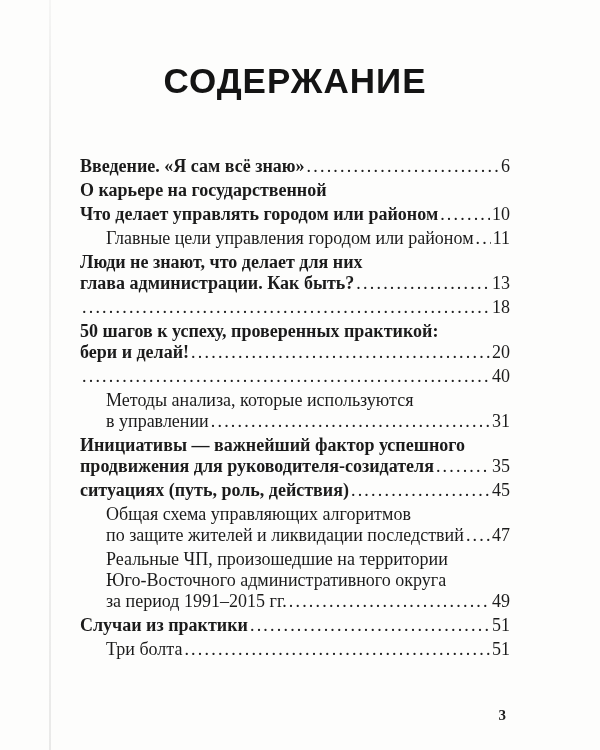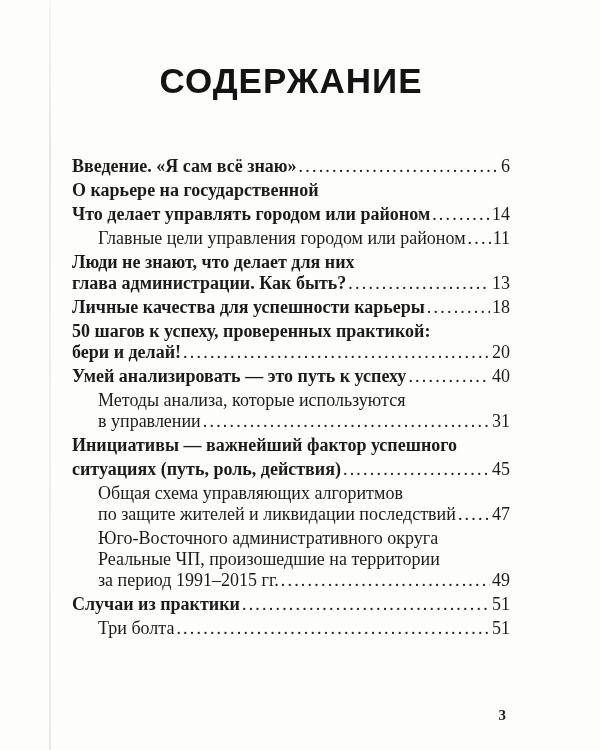--- a/index.html
+++ b/index.html
@@ -22,21 +22,21 @@
     width: 2px;
     height: 750px;
     background: linear-gradient(to bottom,
       rgba(0,0,0,0.03) 0%,
       rgba(0,0,0,0.09) 20%,
       rgba(0,0,0,0.05) 55%,
       rgba(0,0,0,0.08) 100%);
   }
   .content {
     position: absolute;
-    left: 72px;
+    left: 80px;
     right: 90px;
     top: 0;
   }
   h1.toc-title {
     margin: 60px 0 0 0;
     font-family: "Liberation Sans", "DejaVu Sans", sans-serif;
     font-weight: 700;
     font-size: 35px;
     line-height: 42px;
     text-align: center;
@@ -109,21 +109,21 @@
       </div>
       <div class="toc-entry bold">
         <div class="toc-line">
           <span class="toc-label">О карьере на государственной</span>
         </div>
       </div>
       <div class="toc-entry bold">
         <div class="toc-line">
           <span class="toc-label">Что делает управлять городом или районом</span>
           <span class="dots"></span>
-          <span class="toc-page">14</span>
+          <span class="toc-page">10</span>
         </div>
       </div>
       <div class="toc-entry indent">
         <div class="toc-line">
           <span class="toc-label">Главные цели управления городом или районом</span>
           <span class="dots"></span>
           <span class="toc-page">11</span>
         </div>
       </div>
       <div class="toc-entry bold">
@@ -131,80 +131,83 @@
           <span class="toc-label">Люди не знают, что делает для них</span>
         </div>
         <div class="toc-line">
           <span class="toc-label">глава администрации. Как быть?</span>
           <span class="dots"></span>
           <span class="toc-page">13</span>
         </div>
       </div>
       <div class="toc-entry bold">
         <div class="toc-line">
-          <span class="toc-label">Личные качества для успешности карьеры</span>
           <span class="dots"></span>
           <span class="toc-page">18</span>
         </div>
       </div>
       <div class="toc-entry bold">
         <div class="toc-line">
           <span class="toc-label">50 шагов к успеху, проверенных практикой:</span>
         </div>
         <div class="toc-line">
           <span class="toc-label">бери и делай!</span>
           <span class="dots"></span>
           <span class="toc-page">20</span>
         </div>
       </div>
       <div class="toc-entry bold">
         <div class="toc-line">
-          <span class="toc-label">Умей анализировать — это путь к успеху</span>
           <span class="dots"></span>
           <span class="toc-page">40</span>
         </div>
       </div>
       <div class="toc-entry indent">
         <div class="toc-line">
           <span class="toc-label">Методы анализа, которые используются</span>
         </div>
         <div class="toc-line">
           <span class="toc-label">в управлении</span>
           <span class="dots"></span>
           <span class="toc-page">31</span>
         </div>
       </div>
       <div class="toc-entry bold">
         <div class="toc-line">
           <span class="toc-label">Инициативы — важнейший фактор успешного</span>
         </div>
+        <div class="toc-line">
+          <span class="toc-label">продвижения для руководителя-созидателя</span>
+          <span class="dots"></span>
+          <span class="toc-page">35</span>
+        </div>
       </div>
       <div class="toc-entry bold">
         <div class="toc-line">
           <span class="toc-label">ситуациях (путь, роль, действия)</span>
           <span class="dots"></span>
           <span class="toc-page">45</span>
         </div>
       </div>
       <div class="toc-entry indent">
         <div class="toc-line">
           <span class="toc-label">Общая схема управляющих алгоритмов</span>
         </div>
         <div class="toc-line">
           <span class="toc-label">по защите жителей и ликвидации последствий</span>
           <span class="dots"></span>
           <span class="toc-page">47</span>
         </div>
       </div>
       <div class="toc-entry indent">
         <div class="toc-line">
+          <span class="toc-label">Реальные ЧП, произошедшие на территории</span>
+        </div>
+        <div class="toc-line">
           <span class="toc-label">Юго-Восточного административного округа</span>
-        </div>
-        <div class="toc-line">
-          <span class="toc-label">Реальные ЧП, произошедшие на территории</span>
         </div>
         <div class="toc-line">
           <span class="toc-label">за период 1991–2015 гг. </span>
           <span class="dots"></span>
           <span class="toc-page">49</span>
         </div>
       </div>
       <div class="toc-entry bold">
         <div class="toc-line">
           <span class="toc-label">Случаи из практики</span>

